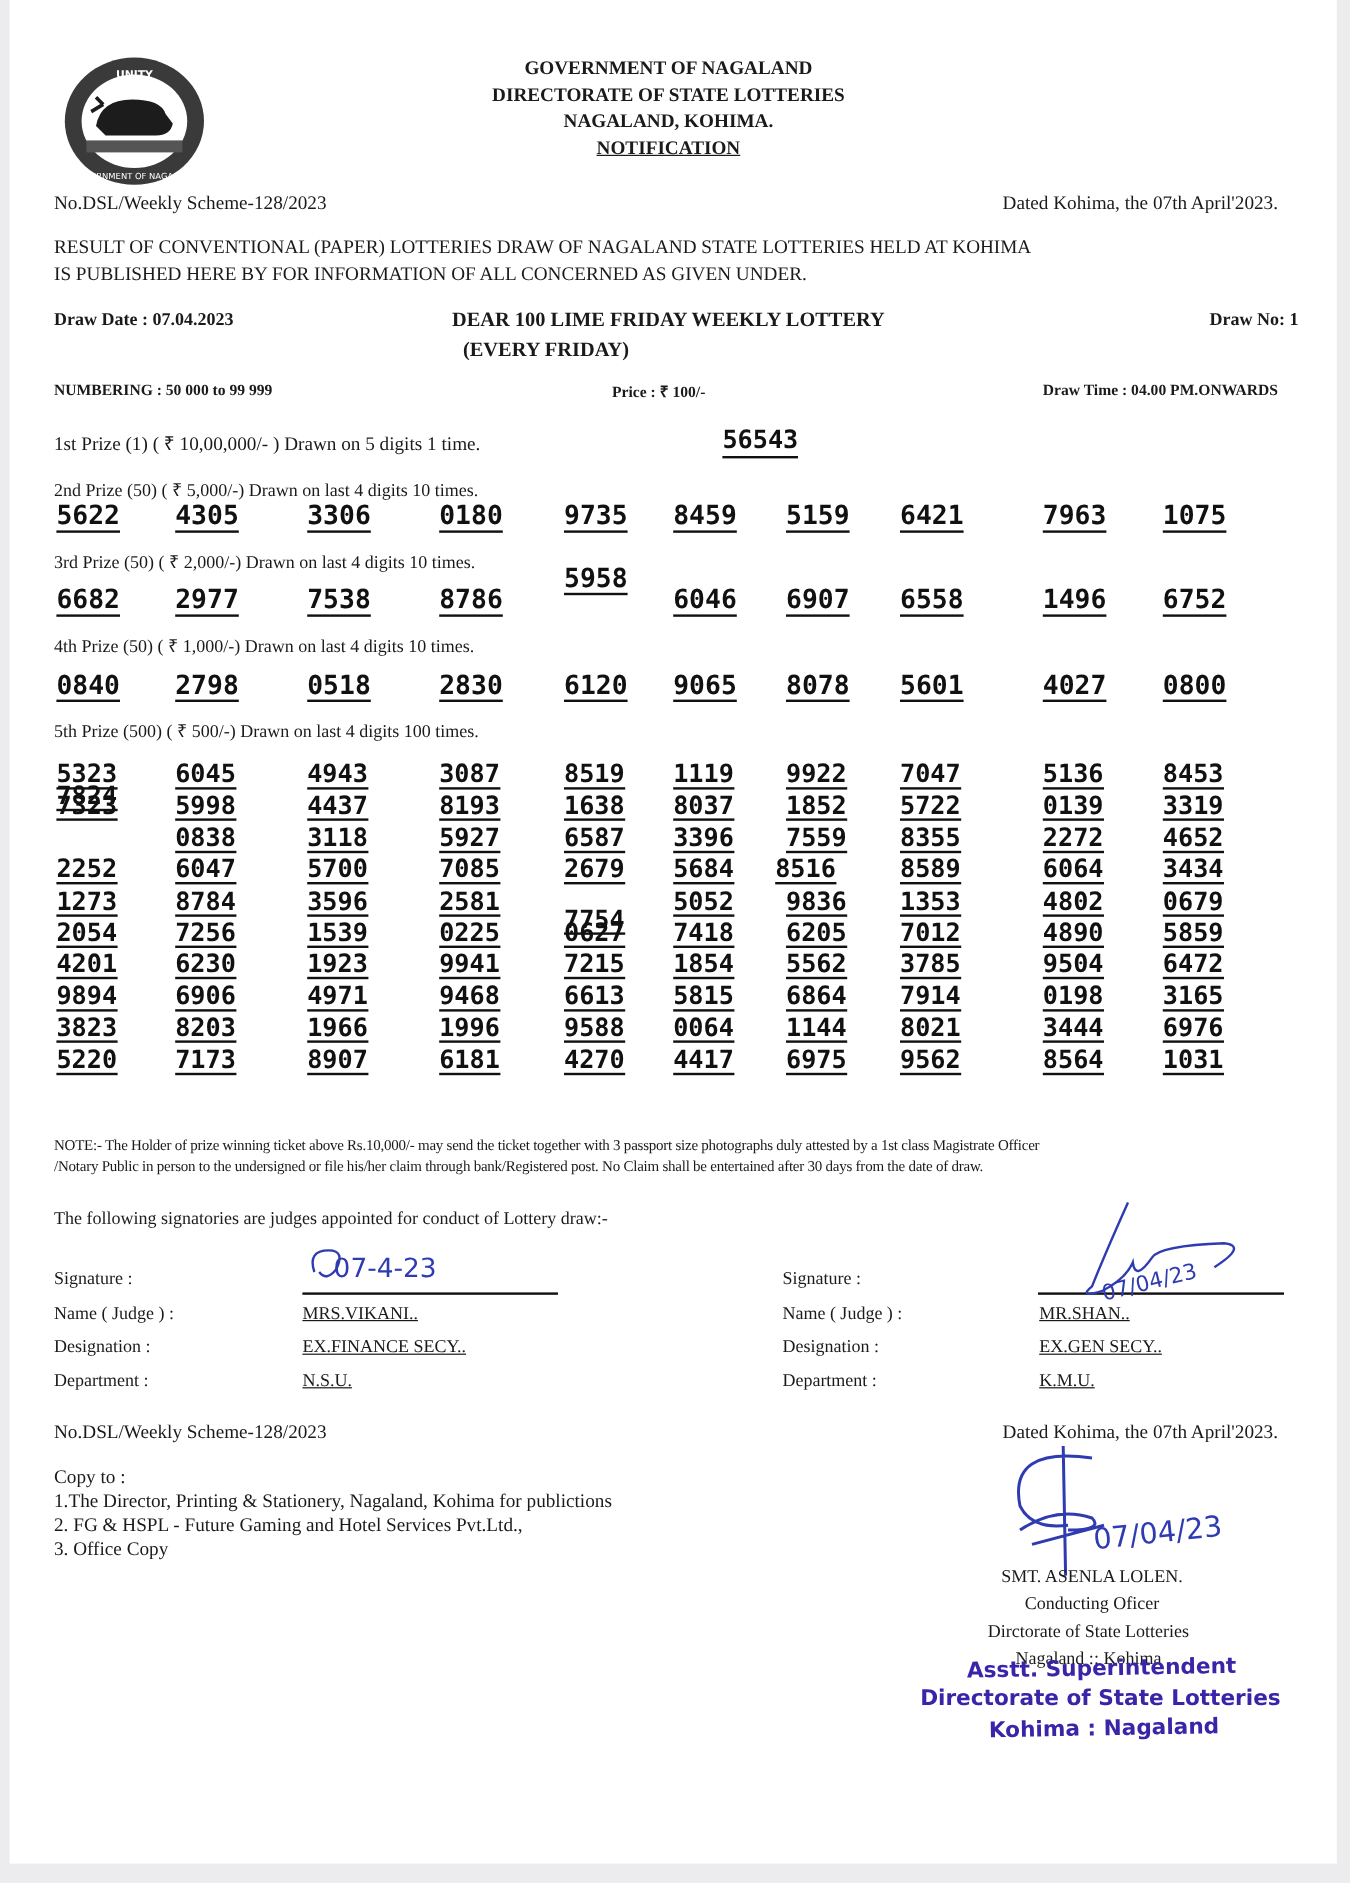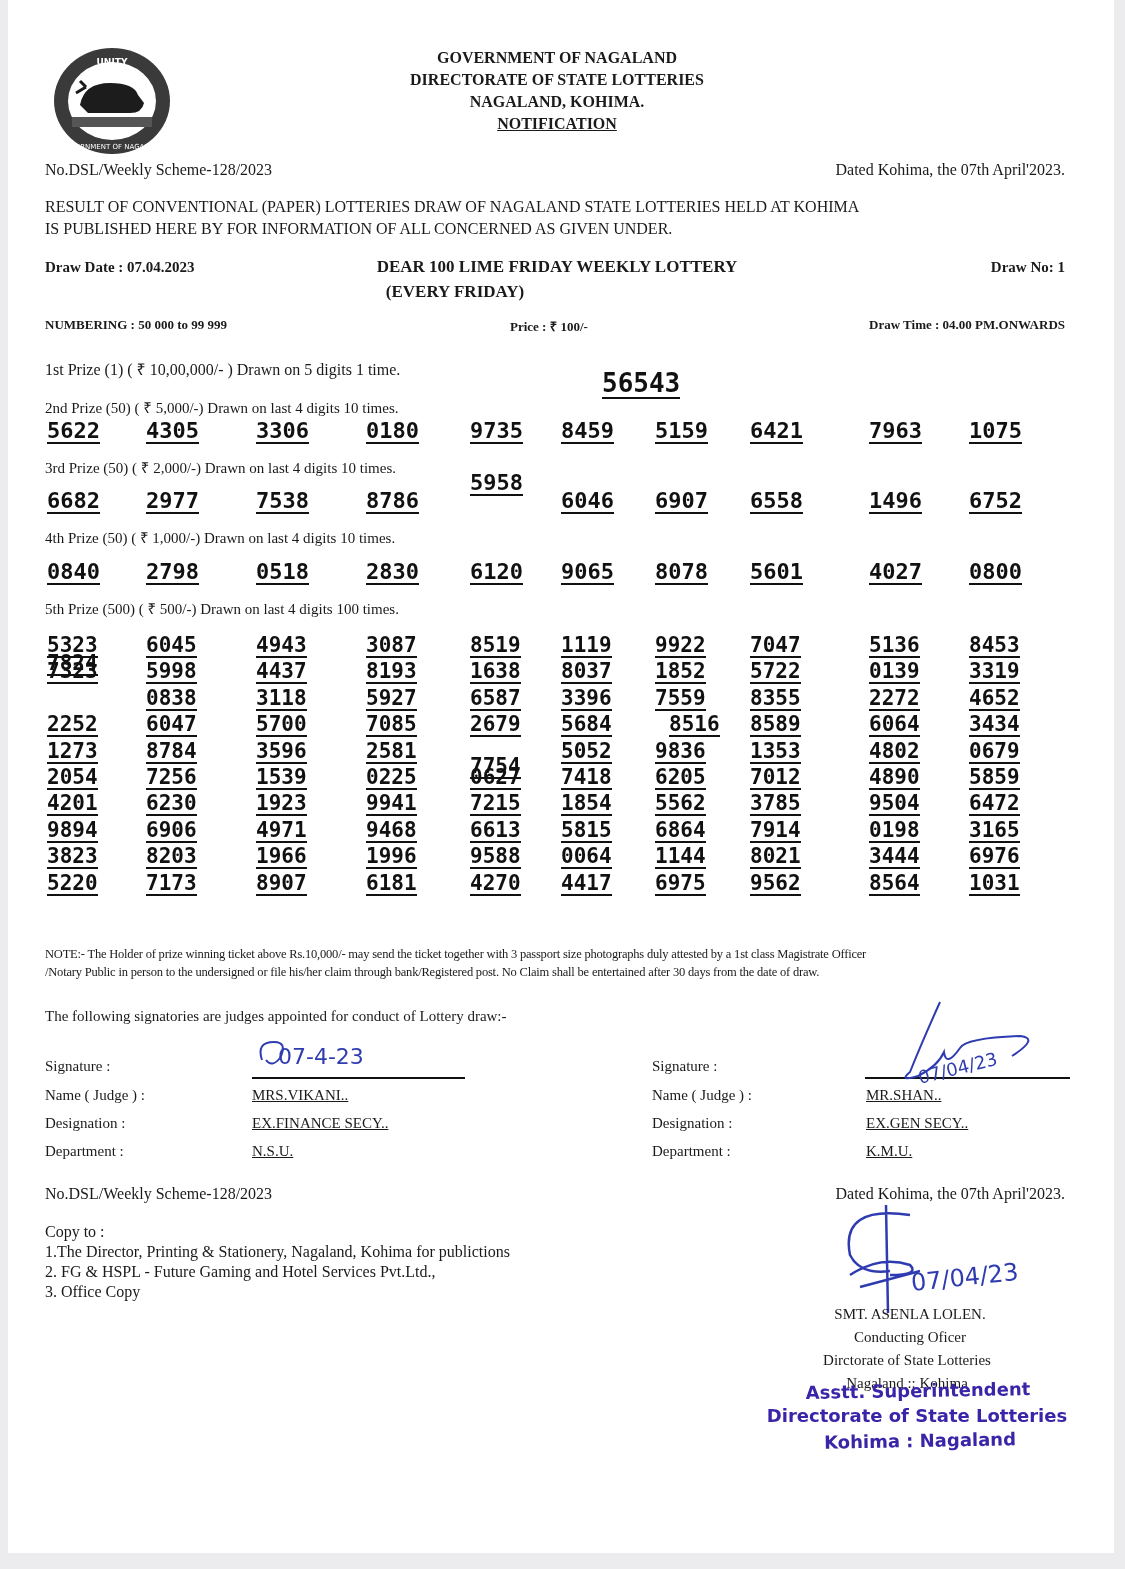--- a/index.html
+++ b/index.html
@@ -18,21 +18,21 @@
   .t16 { font-size: 16px; }
   .t15 { font-size: 15px; }
   .t13 { font-size: 13px; }
   .b { font-weight: bold; }
   .num {
     position: absolute; font-family: "DejaVu Sans Mono", "Liberation Mono", monospace;
     font-weight: bold; font-size: 22px; letter-spacing: 0px; color: #111;
     border-bottom: 2px solid #111; line-height: 21px; padding-bottom: 1px;
   }
   .num5 { font-size: 21px; line-height: 20px; }
-  .first { font-size: 26px; line-height: 25px; margin-top: 17px; }
+  .first { font-size: 21px; line-height: 25px; }
   .note { font-size: 12.5px; letter-spacing: -0.2px; }
   .sigline { position: absolute; height: 0; border-top: 2px solid #111; }
   .stamp { color: #3a24a8; font-family: "DejaVu Sans", sans-serif; font-weight: bold; font-size: 18px; text-align: center; }
   .ink { position: absolute; }
 </style>
 </head>
 <body>
 
 <div class="page"></div>
 
@@ -53,21 +53,21 @@
 
 <div class="abs t16" style="left:45px;top:161px;">No.DSL/Weekly Scheme-128/2023</div>
 <div class="abs t16" style="right:60px;top:161px;">Dated Kohima, the 07th April'2023.</div>
 
 <div class="abs t16" style="left:45px;top:198px;">RESULT OF CONVENTIONAL (PAPER) LOTTERIES DRAW OF NAGALAND STATE LOTTERIES HELD AT KOHIMA</div>
 <div class="abs t16" style="left:45px;top:220px;">IS PUBLISHED HERE BY FOR INFORMATION  OF ALL CONCERNED AS GIVEN UNDER.</div>
 
 <div class="abs t15 b" style="left:45px;top:259px;">Draw Date : 07.04.2023</div>
 <div class="abs b" style="left:0;width:1114px;text-align:center;top:257px;font-size:17px;">DEAR 100 LIME FRIDAY WEEKLY LOTTERY</div>
 <div class="abs b" style="left:0;width:910px;text-align:center;top:282px;font-size:17px;">(EVERY FRIDAY)</div>
-<div class="abs t15 b" style="right:60px;top:259px;margin-left:15px;">Draw No: 1</div>
+<div class="abs t15 b" style="right:43px;top:259px;margin-left:15px;">Draw No: 1</div>
 
 <div class="abs t13 b" style="left:45px;top:317px;">NUMBERING : 50 000 to 99 999</div>
 <div class="abs t13 b" style="left:510px;top:317px;">Price : ₹ 100/-</div>
 <div class="abs t13 b" style="right:60px;top:317px;">Draw Time : 04.00 PM.ONWARDS</div>
 
 <div class="abs t16" style="left:45px;top:358px;">1st Prize (1)  ( ₹  10,00,000/- )  Drawn on 5 digits 1 time.</div>
 <div class="num first" style="left:602px;top:354px;">56543</div>
 
 <div class="abs t15" style="left:45px;top:397px;">2nd Prize (50) ( ₹  5,000/-)  Drawn on last 4 digits 10 times.</div>
 <div id="row-second">
@@ -142,21 +142,21 @@
     <div class="num num5" style="left: 655px; top: 687.8px;">7559</div>
     <div class="num num5" style="left: 750px; top: 687.8px;">8355</div>
     <div class="num num5" style="left: 869px; top: 687.8px;">2272</div>
     <div class="num num5" style="left: 969px; top: 687.8px;">4652</div>
     <div class="num num5" style="left: 47px; top: 714.2px;">2252</div>
     <div class="num num5" style="left: 146px; top: 714.2px;">6047</div>
     <div class="num num5" style="left: 256px; top: 714.2px;">5700</div>
     <div class="num num5" style="left: 366px; top: 714.2px;">7085</div>
     <div class="num num5" style="left: 470px; top: 714.2px;">2679</div>
     <div class="num num5" style="left: 561px; top: 714.2px;">5684</div>
-    <div class="num num5" style="left: 669px; top: 714.2px;">8516</div>
+    <div class="num num5" style="left: 646px; top: 714.2px;">8516</div>
     <div class="num num5" style="left: 750px; top: 714.2px;">8589</div>
     <div class="num num5" style="left: 869px; top: 714.2px;">6064</div>
     <div class="num num5" style="left: 969px; top: 714.2px;">3434</div>
     <div class="num num5" style="left: 47px; top: 740.6px;">1273</div>
     <div class="num num5" style="left: 146px; top: 740.6px;">8784</div>
     <div class="num num5" style="left: 256px; top: 740.6px;">3596</div>
     <div class="num num5" style="left: 366px; top: 740.6px;">2581</div>
     <div class="num num5" style="left: 470px; top: 740.6px; margin-top: 15px;">7754</div>
     <div class="num num5" style="left: 561px; top: 740.6px;">5052</div>
     <div class="num num5" style="left: 655px; top: 740.6px;">9836</div>

